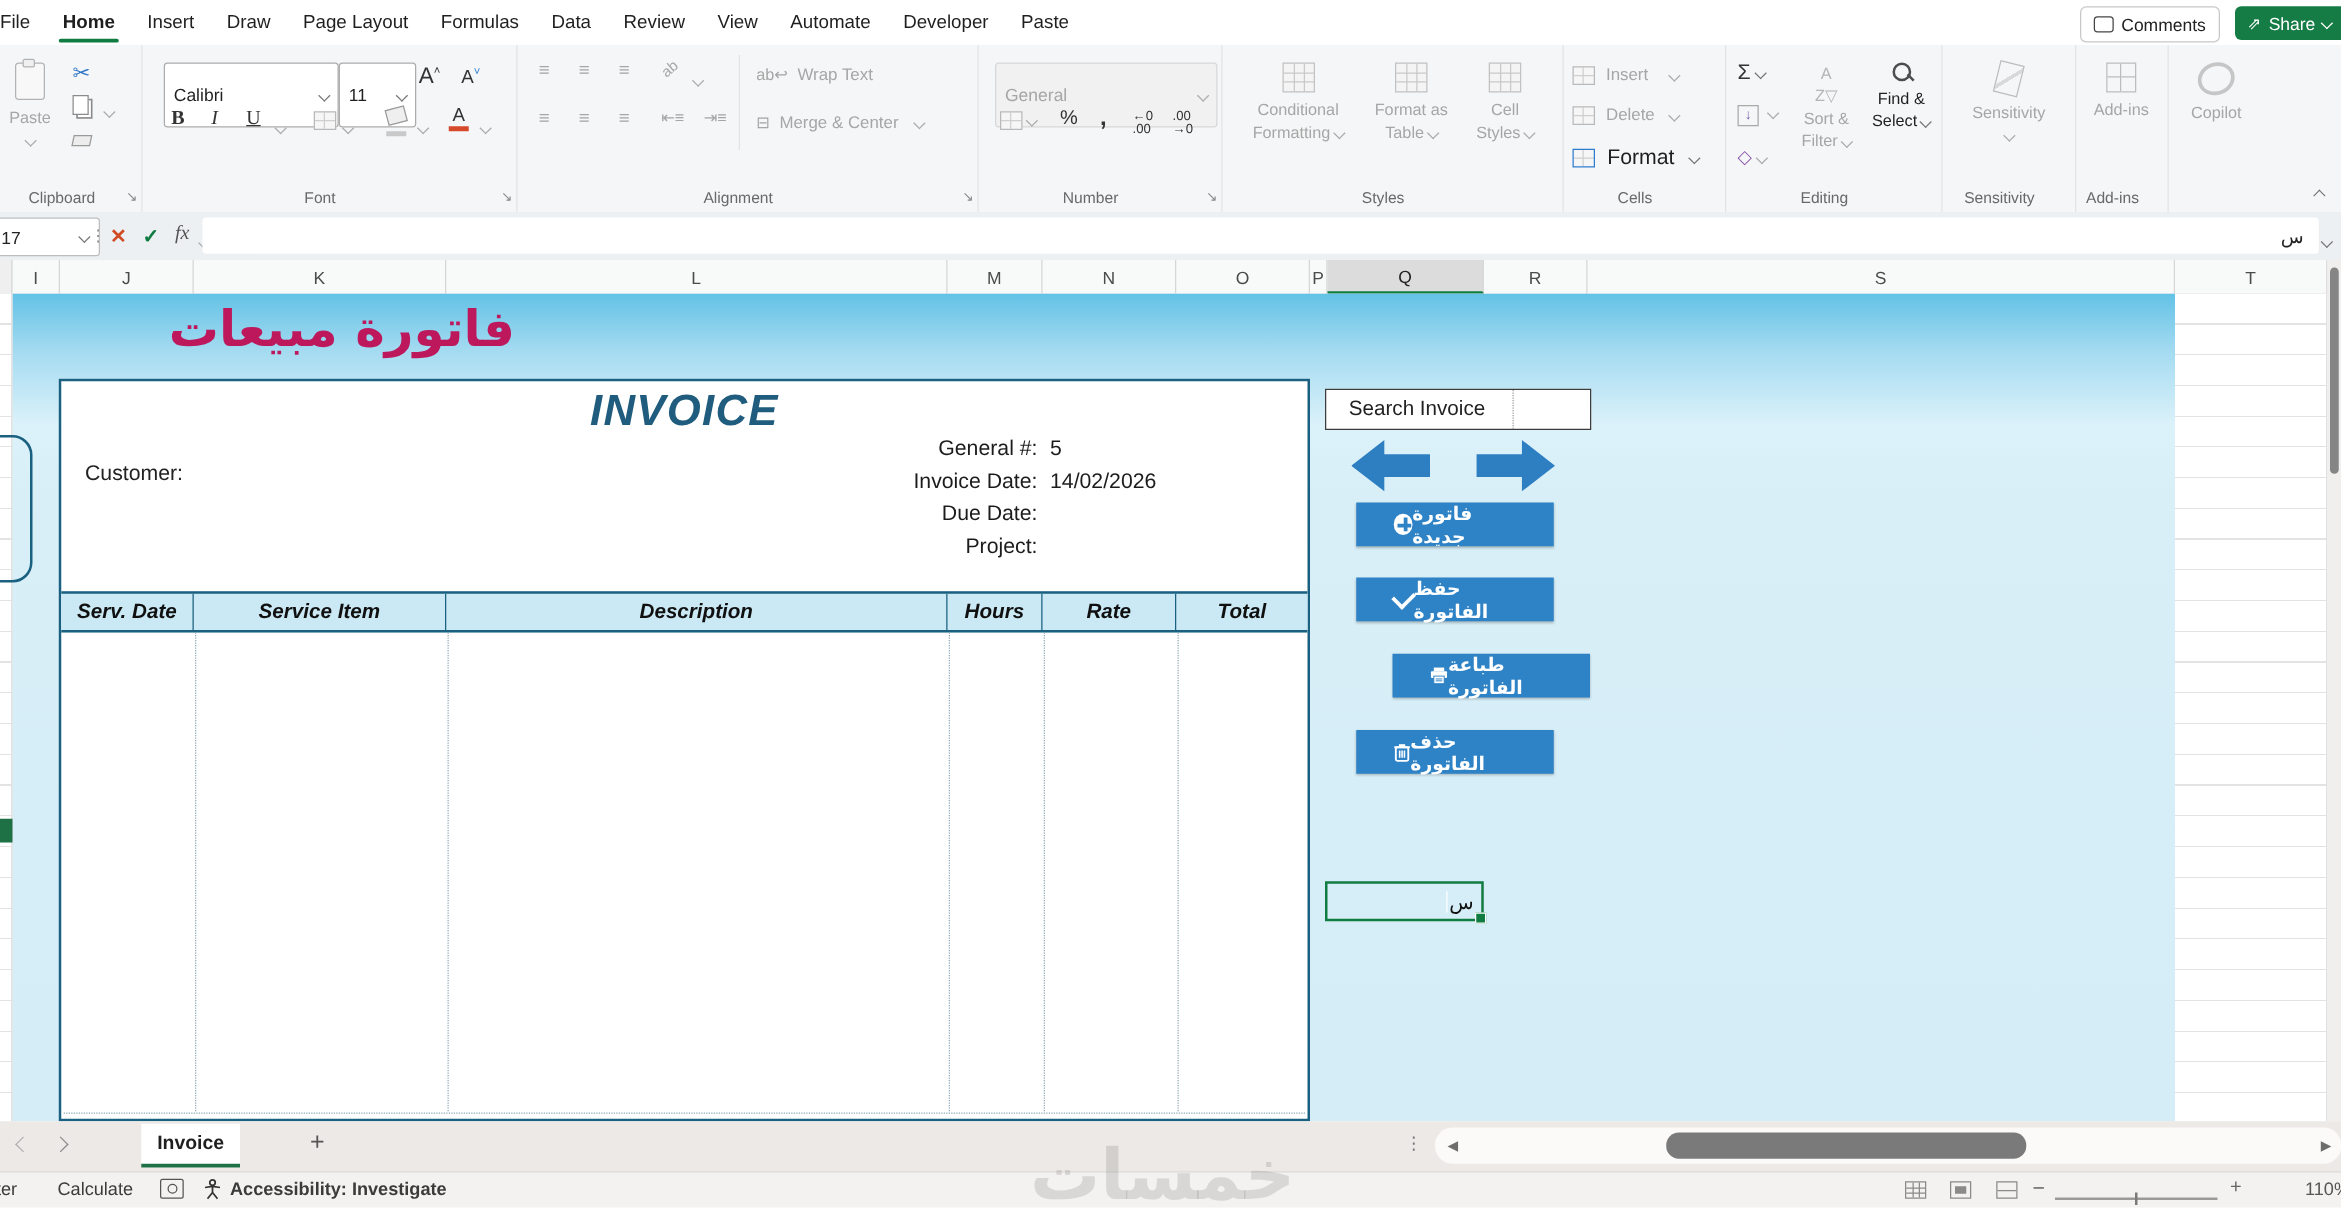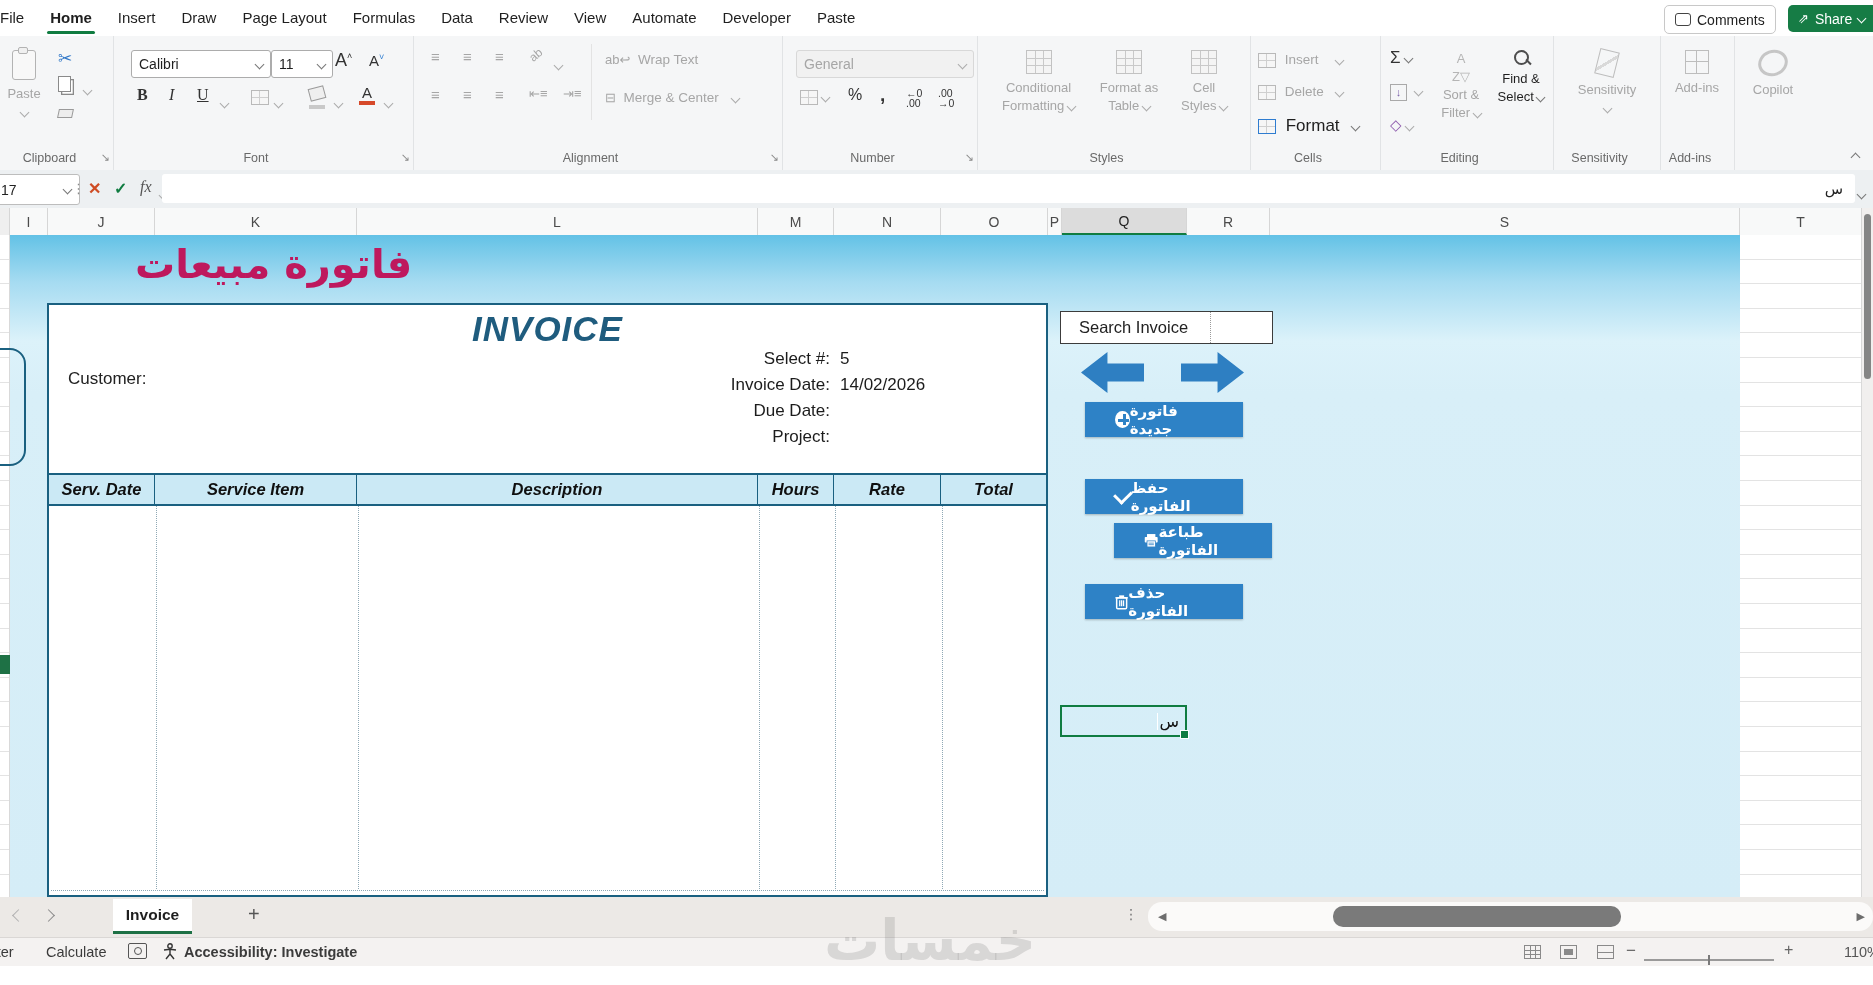--- a/index.html
+++ b/index.html
@@ -14,21 +14,21 @@
   .menu-item.active::after{content:"";position:absolute;left:10px;right:10px;bottom:2px;height:3px;background:#107C41;border-radius:2px;}
   .pill-btn{position:absolute;top:5px;height:27px;border-radius:5px;display:flex;align-items:center;font-size:14px;padding:0 10px;gap:6px;}
   
   .ribbon{position:absolute;left:0;top:36px;width:100%;height:134px;background:#F5F6F7;border-bottom:1px solid #E0E3E5;}
   .rgroup{position:absolute;top:0;height:100%;border-right:1px solid #E1E3E5;}
   .glabel{position:absolute;bottom:5px;left:0;right:14px;text-align:center;font-size:12.5px;color:#696969;}
   .launcher{position:absolute;right:3px;bottom:6px;font-size:11px;color:#8a8a8a;}
   .chev{display:inline-block;width:6px;height:6px;border-right:1.4px solid #777;border-bottom:1.4px solid #777;transform:rotate(45deg);vertical-align:middle;}
   .chev.lite{border-color:#ABABAB;}
   .chev.up{transform:rotate(-135deg);}
-  .combo{position:absolute;background:#fff;border:1px solid #ACACAC;border-radius:3px;font-size:14px;color:#1f1f1f;display:flex;align-items:center;padding:0 7px;justify-content:space-between;}
+  .combo{position:absolute;background:#fff;border:1px solid #ACACAC;border-radius:3px;font-size:14px;color:#1f1f1f;display:flex;align-items:center;padding:12px 7px;justify-content:space-between;}
   .combo.disabled{background:#F1F1F1;border-color:#D8D8D8;color:#A6A6A6;}
   .bigbtn{position:absolute;text-align:center;font-size:13px;color:#A6A6A6;line-height:18px;}
   .smallico{position:absolute;font-size:15px;color:#555;}
   .gray{color:#A6A6A6;}
   .dark{color:#333;}
   .grid-ico{display:inline-block;width:24px;height:22px;border:1px solid #C2C2C2;background:
      linear-gradient(#C9C9C9,#C9C9C9) 0 7px/100% 1px no-repeat,
      linear-gradient(#C9C9C9,#C9C9C9) 0 14px/100% 1px no-repeat,
      linear-gradient(#C9C9C9,#C9C9C9) 8px 0/1px 100% no-repeat,
      linear-gradient(#C9C9C9,#C9C9C9) 16px 0/1px 100% no-repeat,#F4F4F4;}
@@ -347,21 +347,21 @@
     <div class="tcol"></div>
 
     <div class="sheet-title ar">فاتورة مبيعات</div>
 
     <div class="cutshape"></div>
 
     <div class="invbox">
       <div class="inv-heading">INVOICE</div>
 
       <div class="field-row" style="top:44px;">
-        <span>Select #:</span>
+        <span>General #:</span>
       </div>
       <div class="field-val" style="top:44px;">5</div>
       <div class="field-row" style="top:70px;">
         <span>Invoice Date:</span>
       </div>
       <div class="field-val" style="top:70px;">14/02/2026</div>
       <div class="field-row" style="top:96px;">
         <span>Due Date:</span>
       </div>
       <div class="field-val" style="top:96px;"></div>
@@ -393,21 +393,21 @@
       <span class="divd"></span>
       <span style="flex:1;height:100%;"></span>
     </div>
     <div class="navarrow left"></div>
     <div class="navarrow right"></div>
 
     <div class="panelbtn" style="top:167px;">
       <span class="pb-plus"></span>
       <span class="blabel ar">فاتورة جديدة</span>
     </div>
-    <div class="panelbtn" style="top:244px;justify-content:space-between;">
+    <div class="panelbtn" style="top:227px;justify-content:space-between;">
       <span class="pb-check"></span>
       <span class="blabel ar">حفظ الفاتورة</span>
     </div>
     <div class="panelbtn" style="top:288px;margin-left:29px;">
       <svg width="19" height="17" viewBox="0 0 19 17">
         <rect x="4" y="0" width="11" height="4" fill="#fff"></rect>
         <rect x="1" y="4" width="17" height="7" rx="1" fill="#fff"></rect>
         <rect x="4" y="9" width="11" height="8" fill="#fff" stroke="#2E82C6"></rect>
         <line x1="6" y1="12" x2="13" y2="12" stroke="#2E82C6"></line>
         <line x1="6" y1="14" x2="13" y2="14" stroke="#2E82C6"></line>

